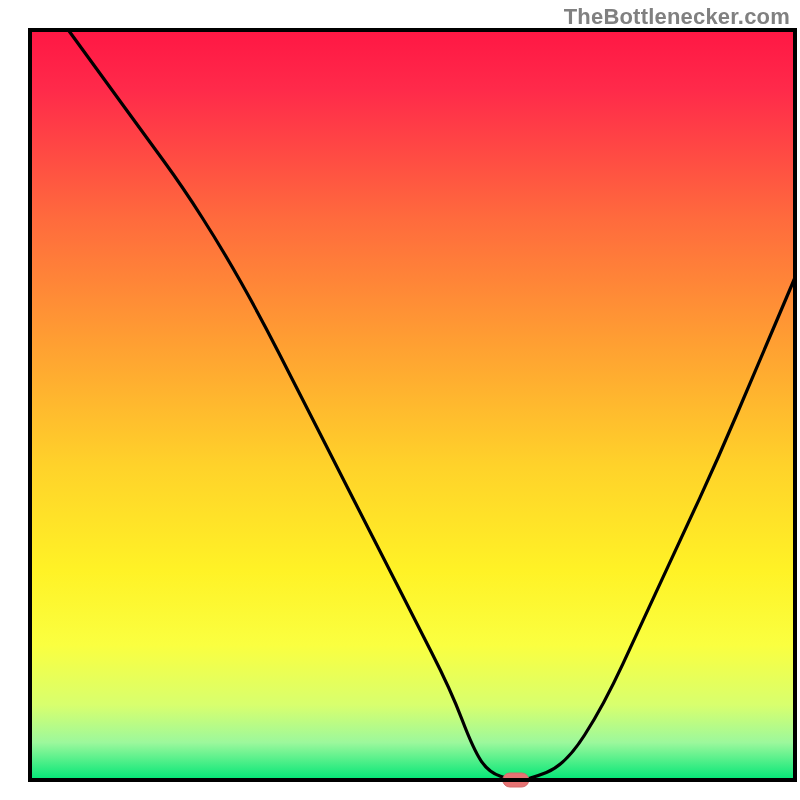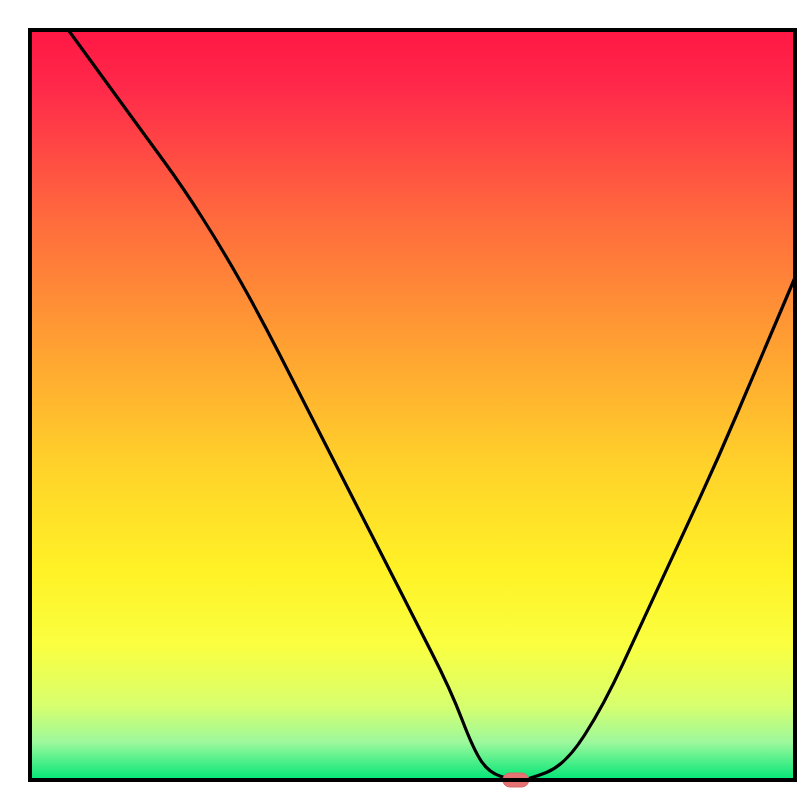--- a/index.html
+++ b/index.html
@@ -30,20 +30,21 @@
     position: absolute;
     top: 0;
     left: 0;
   }
 </style>
 </head>
 <body>
 
 <div class="stage">
 
+  <div class="attribution">TheBottlenecker.com</div>
 
   <svg class="plot" width="800" height="800" viewBox="0 0 800 800">
     <defs>
       <linearGradient id="bg-grad" x1="0" y1="0" x2="0" y2="1">
 
       <stop offset="0.00%" stop-color="#ff1744"></stop>
           <stop offset="8.00%" stop-color="#ff2a4a"></stop>
           <stop offset="25.00%" stop-color="#ff6a3d"></stop>
           <stop offset="42.00%" stop-color="#ffa032"></stop>
           <stop offset="58.00%" stop-color="#ffd22a"></stop>

